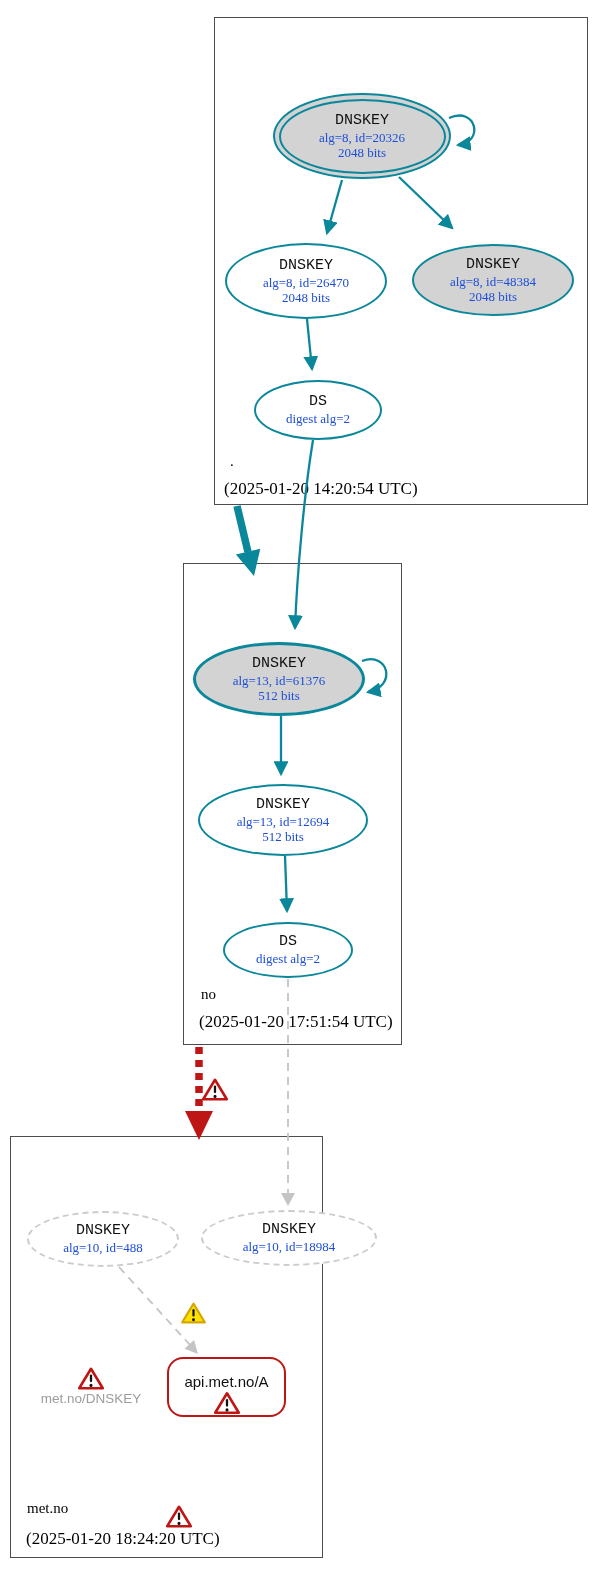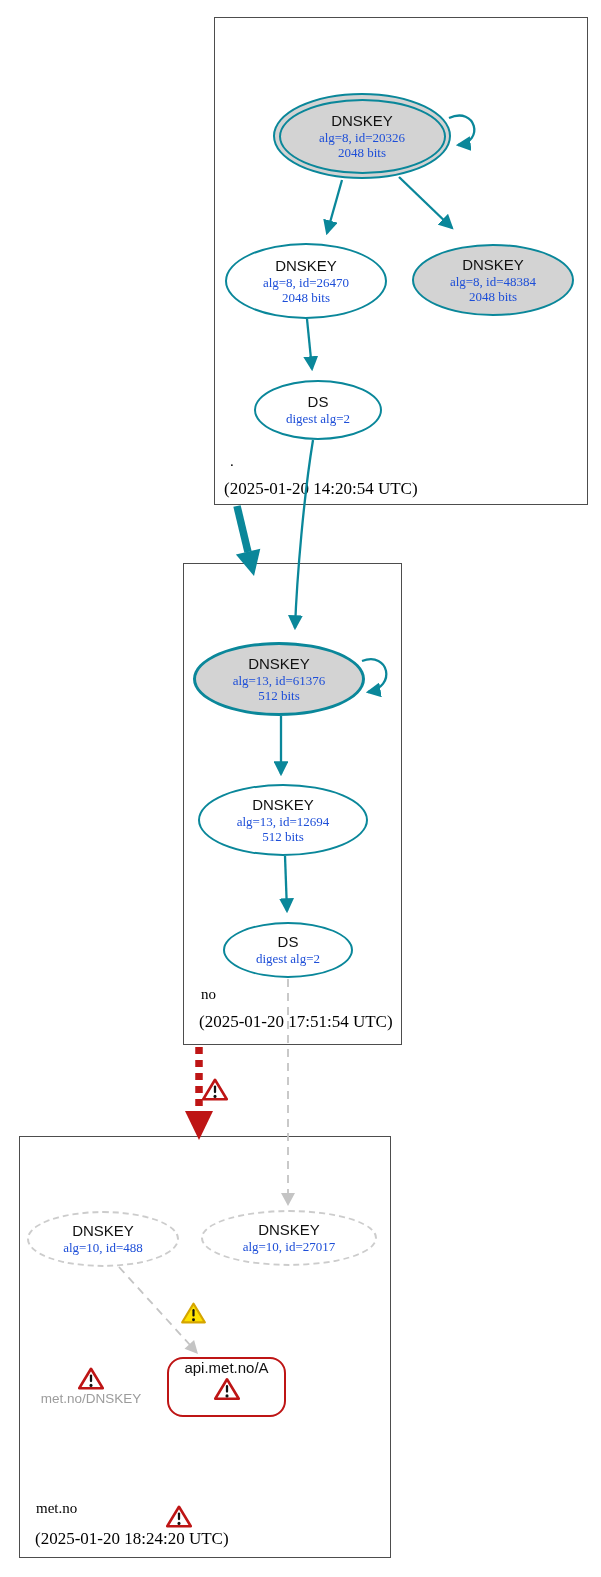--- a/index.html
+++ b/index.html
@@ -7,48 +7,48 @@
           font-family:"Liberation Sans",sans-serif;}
   .zone-box{position:absolute;border:1px solid #4d4d4d;background:transparent;box-sizing:border-box;}
   .zone-label{position:absolute;font-family:"Liberation Serif",serif;font-size:15px;color:#000;white-space:nowrap;}
   .zone-ts{position:absolute;font-family:"Liberation Serif",serif;font-size:17px;color:#000;white-space:nowrap;}
   .edges{position:absolute;left:0;top:0;width:601px;height:1577px;}
   .node{position:absolute;border-radius:50%;box-sizing:border-box;display:flex;flex-direction:column;
         align-items:center;justify-content:center;text-align:center;background:#fff;line-height:1.18;}
   .node.secure{border:2.5px solid #0a879a;}
   .node.grayfill{background:#d3d3d3;}
   .node.insecure{border:2px dashed #cccccc;background:#fff;}
-  .node-title{font-family:Liberation Sans, sans-serif;font-size:15px;color:#111;display:block;}
+  .node-title{font-family:Liberation Mono, monospace;font-size:15px;color:#111;display:block;}
   .node-detail{font-family:"Liberation Serif",serif;font-size:13px;color:#1d4ed8;display:block;}
   .double-inner{position:absolute;left:3.5px;top:3.5px;right:3.5px;bottom:3.5px;border:2.5px solid #0a879a;
         border-radius:50%;display:flex;flex-direction:column;align-items:center;justify-content:center;
         text-align:center;line-height:1.18;background:#d3d3d3;}
   .rrset{position:absolute;border:2.5px solid #be1515;border-radius:16px;background:#fff;box-sizing:border-box;
-        display:flex;flex-direction:column;align-items:center;justify-content:flex-start;padding-top:0;}
+        display:flex;flex-direction:column;align-items:center;justify-content:flex-start;padding-top:14px;}
   .rrset-label{font-family:"Liberation Sans",sans-serif;font-size:15px;color:#111;}
   .warn-icon{position:absolute;}
   .err-text{position:absolute;font-family:"Liberation Sans",sans-serif;font-size:13.5px;
         color:#9c9c9c;text-align:center;white-space:nowrap;}
 </style>
 </head>
 <body>
 
 <div class="canvas">
 
   <div class="zone-box" style="left:214px;top:17px;width:374px;height:488px;">
     <span class="zone-label" style="left:15px;top:435px;">.</span>
     <span class="zone-ts" style="left:9px;top:461px;">(2025-01-20 14:20:54 UTC)</span>
   </div>
 
   <div class="zone-box" style="left:183px;top:563px;width:219px;height:482px;">
     <span class="zone-label" style="left:17px;top:422px;">no</span>
     <span class="zone-ts" style="left:15px;top:448px;">(2025-01-20 17:51:54 UTC)</span>
   </div>
 
-  <div class="zone-box" style="left:19px;top:1136px;width:372px;height:422px;">
+  <div class="zone-box" style="left:10px;top:1136px;width:313px;height:422px;">
     <span class="zone-label" style="left:16px;top:363px;">met.no</span>
     <span class="zone-ts" style="left:15px;top:392px;">(2025-01-20 18:24:20 UTC)</span>
   </div>
 
   <svg class="edges" viewBox="0 0 601 1577">
     <defs>
       <marker id="mteal" viewBox="0 0 10 10" refX="8.5" refY="5" markerWidth="6.5" markerHeight="6.5" orient="auto">
         <path d="M0,0 L10,5 L0,10 z" fill="#0a879a"></path>
       </marker>
     </defs>
@@ -124,21 +124,21 @@
     <circle cx="16" cy="23" r="1.9" fill="#111111"></circle>
   </svg>
 
   <div class="node insecure" style="left:27px;top:1211px;width:152px;height:56px;">
     <span class="node-title">DNSKEY</span>
     <span class="node-detail">alg=10, id=488</span>
   </div>
 
   <div class="node insecure" style="left:201px;top:1210px;width:176px;height:56px;">
     <span class="node-title">DNSKEY</span>
-    <span class="node-detail">alg=10, id=27017</span>
+    <span class="node-detail">alg=10, id=18984</span>
   </div>
 
   <svg class="warn-icon" style="left:181px;top:1301px;" width="25" height="24" viewBox="0 0 32 29">
     <path d="M16 2.5 L30.5 26.5 L1.5 26.5 Z" fill="#ffe200" stroke="#d5a500" stroke-width="2.6" stroke-linejoin="round"></path>
     <rect x="14.6" y="9.5" width="2.8" height="9.5" rx="1.4" fill="#111111"></rect>
     <circle cx="16" cy="23" r="1.9" fill="#111111"></circle>
   </svg>
 
   <svg class="warn-icon" style="left:78px;top:1366px;" width="26" height="25" viewBox="0 0 32 29">
     <path d="M16 2.5 L30.5 26.5 L1.5 26.5 Z" fill="#ffffff" stroke="#be1515" stroke-width="3.2" stroke-linejoin="round"></path>

